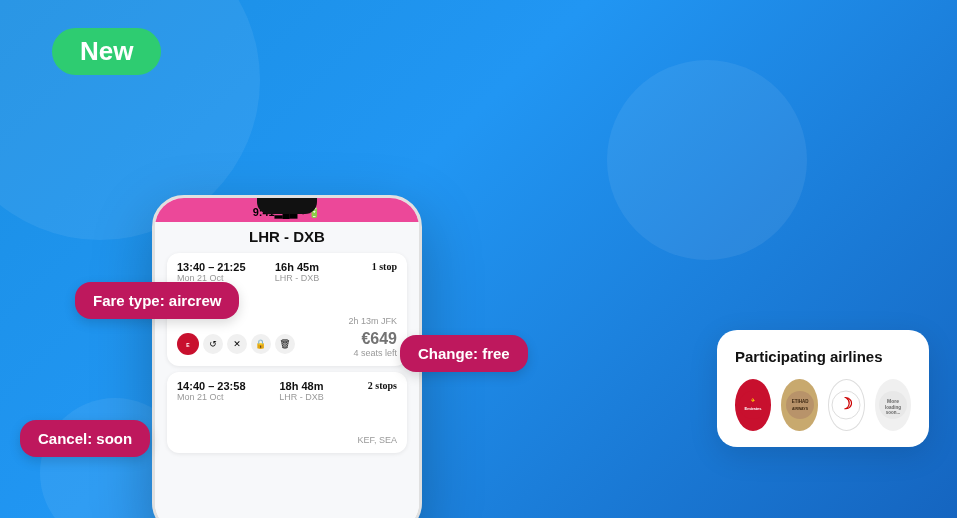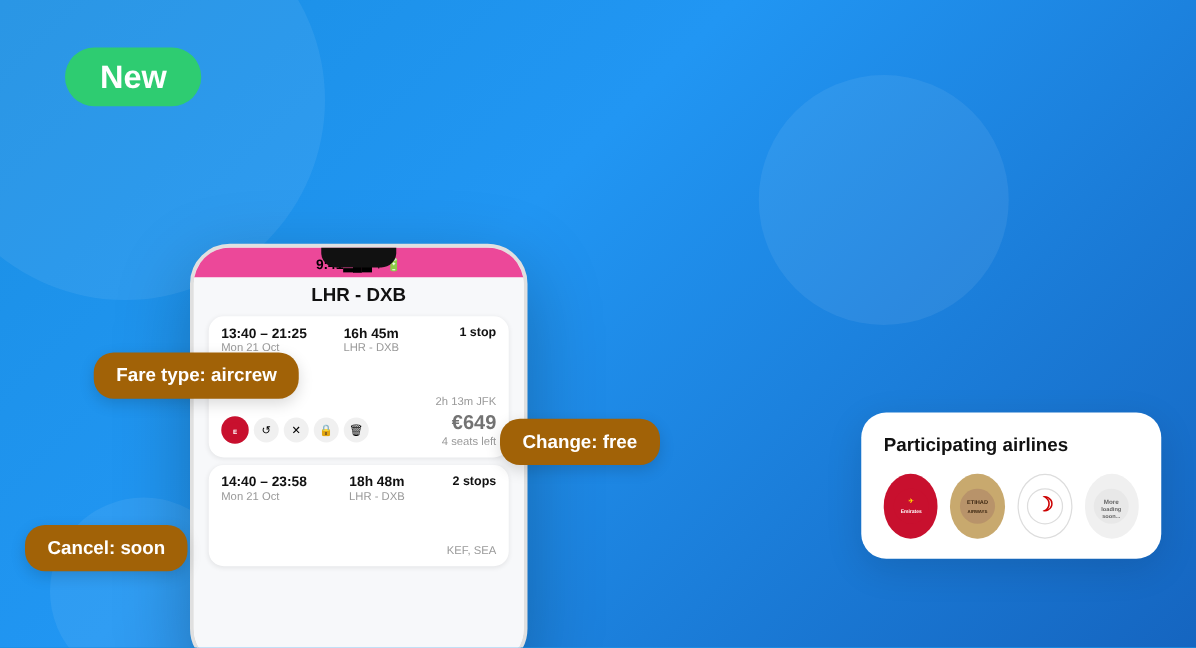--- a/index.html
+++ b/index.html
@@ -43,21 +43,20 @@
       letter-spacing: -1px;
     }
     .new-badge {
       display: inline-block;
       background: #2ecc71;
       color: #fff;
       font-size: 26px;
       font-weight: 700;
       padding: 8px 28px;
       border-radius: 30px;
-      margin-top: 10px;
     }
 
     
     .phone-mockup {
       position: absolute;
       top: 195px;
       left: 152px;
       width: 270px;
       height: 340px;
       background: #fff;
@@ -143,20 +142,21 @@
       font-weight: 700;
       font-size: 11px;
       color: #111;
       text-align: center;
     }
     .flight-stop {
       font-size: 10px;
       color: #111;
       font-weight: 600;
       text-align: right;
+      font-family: Liberation Serif, serif;
     }
     .flight-stop-sub {
       font-size: 9px;
       color: #999;
       margin-top: 44px;
     }
     .flight-price {
       font-size: 16px;
       font-weight: 800;
       color: #737373;
@@ -192,21 +192,21 @@
       background: #f0f0f0;
       display: flex;
       align-items: center;
       justify-content: center;
       font-size: 9px;
     }
 
     
     .tooltip-bubble {
       position: absolute;
-      background: #a16207;
+      background: #be185d;
       color: #fff;
       font-size: 15px;
       font-weight: 600;
       padding: 10px 18px;
       border-radius: 16px;
       white-space: nowrap;
       box-shadow: 0 4px 12px rgba(0,0,0,0.15);
     }
     .tooltip-fare {
       top: 282px;
@@ -219,21 +219,21 @@
     .tooltip-cancel {
       top: 420px;
       left: 20px;
     }
 
     
     .airlines-card {
       position: absolute;
       top: 330px;
       right: 28px;
-      width: 240px;
+      width: 212px;
       background: #fff;
       border-radius: 20px;
       padding: 18px 18px 16px;
       box-shadow: 0 8px 30px rgba(0,0,0,0.12);
     }
     .airlines-card-title {
       font-size: 15px;
       font-weight: 700;
       color: #111;
       margin-bottom: 14px;

